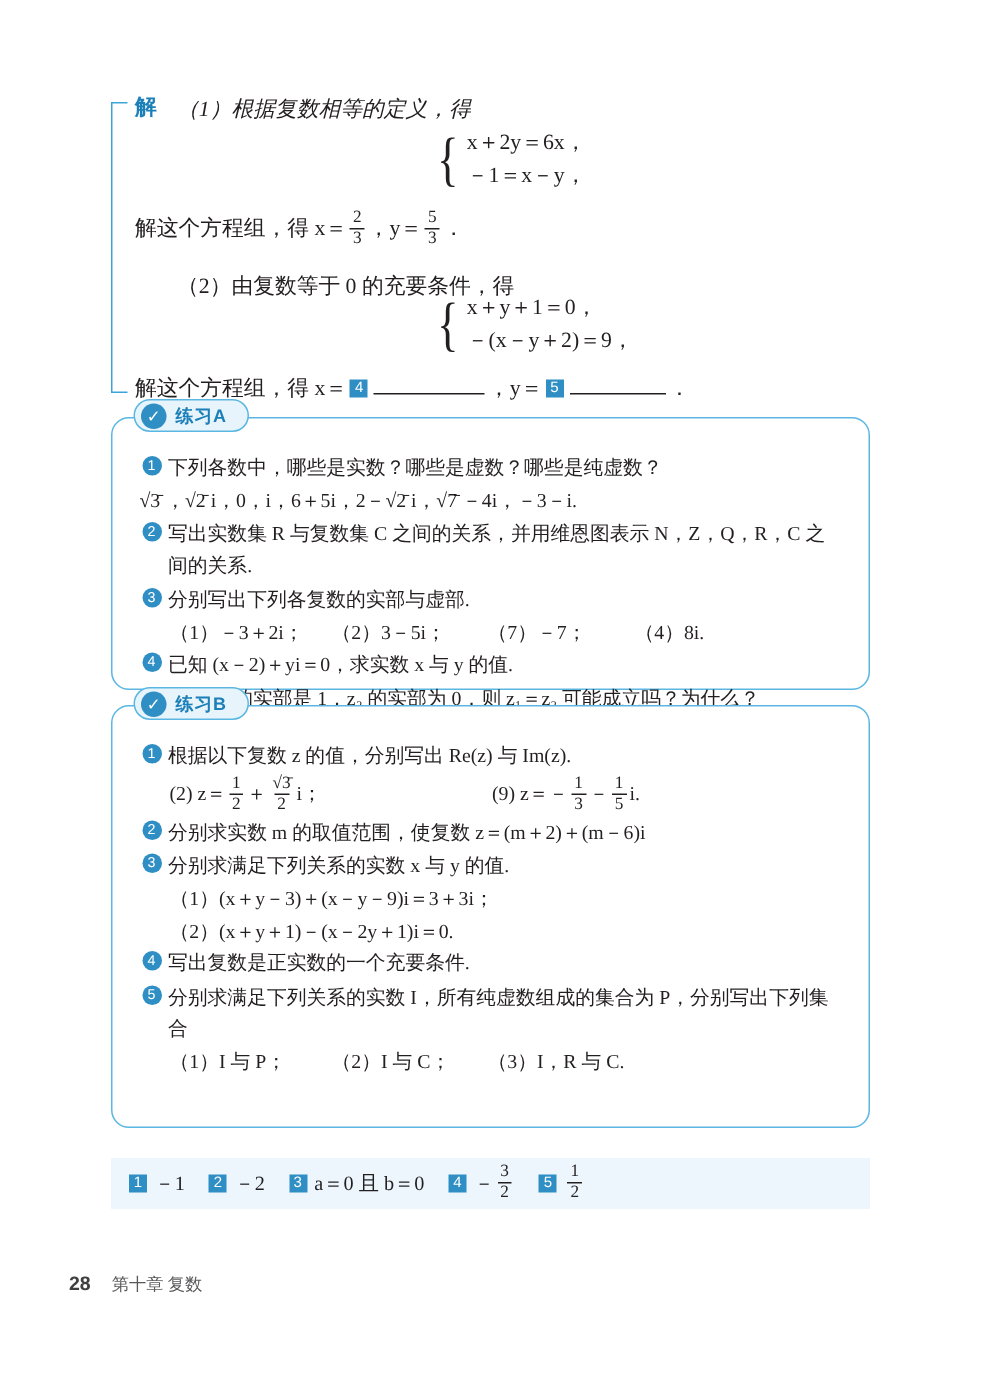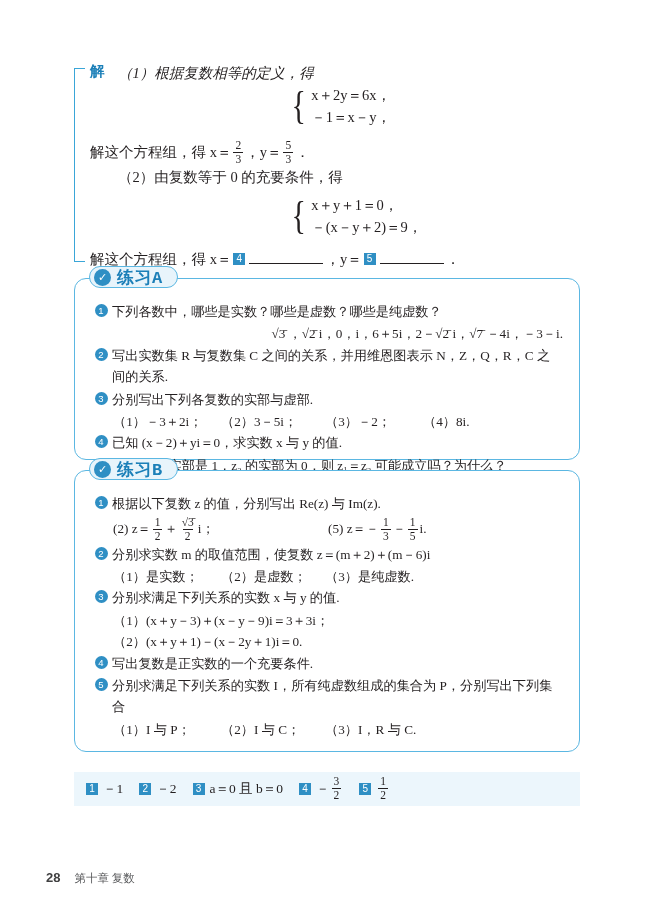--- a/index.html
+++ b/index.html
@@ -67,21 +67,21 @@
     color: #1b7fb8;
     font-weight: bold;
     font-size: 14.5px;
   }
   .sol-line {
     font-size: 14.5px;
     line-height: 1.65;
   }
   .l1 { position: absolute; left: 44px; top: 0px; font-style: italic; }
   .l2 { position: absolute; left: 16px; top: 78px; }
-  .l3 { position: absolute; left: 44px; top: 104px; }
+  .l3 { position: absolute; left: 44px; top: 118px; }
   .l4 { position: absolute; left: 16px; top: 186px; }
 
   
   .sys {
     position: absolute;
     display: flex;
     align-items: center;
   }
   .sys1 { left: 215px; top: 22px; }
   .sys2 { left: 215px; top: 132px; }
@@ -173,22 +173,22 @@
     font-size: 11px;
     display: flex;
     align-items: center;
     justify-content: center;
     margin-right: 6px;
     font-family: "Liberation Sans", sans-serif;
   }
   .panel-head .ptitle {
     color: #1b7fb8;
     font-weight: bold;
-    font-size: 17px;
-    font-family: Liberation Mono, monospace;
+    font-size: 12px;
+    font-family: Liberation Sans, sans-serif;
     letter-spacing: 0.5px;
   }
 
   .panel-body {
     position: absolute;
     left: 18px;
     right: 16px;
     top: 22px;
     font-size: 13.2px;
     line-height: 1.62;
@@ -211,21 +211,21 @@
   }
   .qnum i {
     display: inline-block;
     width: 13px; height: 13px;
     line-height: 13px;
     border-radius: 50%;
     background: #2f8fc4;
     font-style: normal;
   }
   .qtext { flex: 1 1 auto; }
-  .center-line { text-align: right; }
+  .center-line { text-align: left; }
   .indent { padding-left: 20px; }
   .sub-row {
     display: flex;
     padding-left: 20px;
   }
   .sub-row > span { display: inline-block; }
 
   
   .answers {
     position: absolute;
@@ -254,21 +254,21 @@
     width: 12px;
     height: 12px;
     text-align: center;
     margin-right: 5px;
   }
 
   
   .footer {
     position: absolute;
     left: 46px;
-    top: 870px;
+    top: 848px;
     display: flex;
     align-items: baseline;
     color: #58595b;
   }
   .footer .pg {
     font-family: "Liberation Sans", sans-serif;
     font-weight: bold;
     font-size: 13px;
     color: #404041;
     margin-right: 14px;
@@ -345,21 +345,21 @@
         <span class="qtext">写出实数集 R 与复数集 C 之间的关系，并用维恩图表示 N，Z，Q，R，C 之间的关系.</span>
       </div>
 
       <div class="q">
         <span class="qnum"><i>3</i></span>
         <span class="qtext">分别写出下列各复数的实部与虚部.</span>
       </div>
       <div class="sub-row">
         <span style="width:108px">（1）－3＋2i；</span>
         <span style="width:104px">（2）3－5i；</span>
-        <span style="width:98px">（3）－2；</span>
+        <span style="width:98px">（7）－7；</span>
         <span>（4）8i.</span>
       </div>
 
       <div class="q">
         <span class="qnum"><i>4</i></span>
         <span class="qtext">已知 (x－2)＋yi＝0，求实数 x 与 y 的值.</span>
       </div>
 
       <div class="q">
         <span class="qnum"><i>5</i></span>
@@ -384,39 +384,34 @@
         <span style="width:215px" class="nowrap">
           <span>(2) z＝</span><span class="frac">
               <span class="num">1</span>
               <span class="den">2</span>
             </span><span>＋</span><span class="frac">
               <span class="num">√3̄</span>
               <span class="den">2</span>
             </span><span>i；</span>
         </span>
         <span class="nowrap">
-          <span>(5) z＝－</span><span class="frac">
+          <span>(9) z＝－</span><span class="frac">
               <span class="num">1</span>
               <span class="den">3</span>
             </span><span>－</span><span class="frac">
               <span class="num">1</span>
               <span class="den">5</span>
             </span><span>i.</span>
         </span>
       </div>
 
       <div class="q">
         <span class="qnum"><i>2</i></span>
         <span class="qtext">分别求实数 m 的取值范围，使复数 z＝(m＋2)＋(m－6)i</span>
       </div>
-      <div class="sub-row">
-        <span style="width:108px">（1）是实数；</span>
-        <span style="width:104px">（2）是虚数；</span>
-        <span>（3）是纯虚数.</span>
-      </div>
 
       <div class="q">
         <span class="qnum"><i>3</i></span>
         <span class="qtext">分别求满足下列关系的实数 x 与 y 的值.</span>
       </div>
       <div class="indent">（1）(x＋y－3)＋(x－y－9)i＝3＋3i；</div>
       <div class="indent">（2）(x＋y＋1)－(x－2y＋1)i＝0.</div>
 
       <div class="q">
         <span class="qnum"><i>4</i></span>

